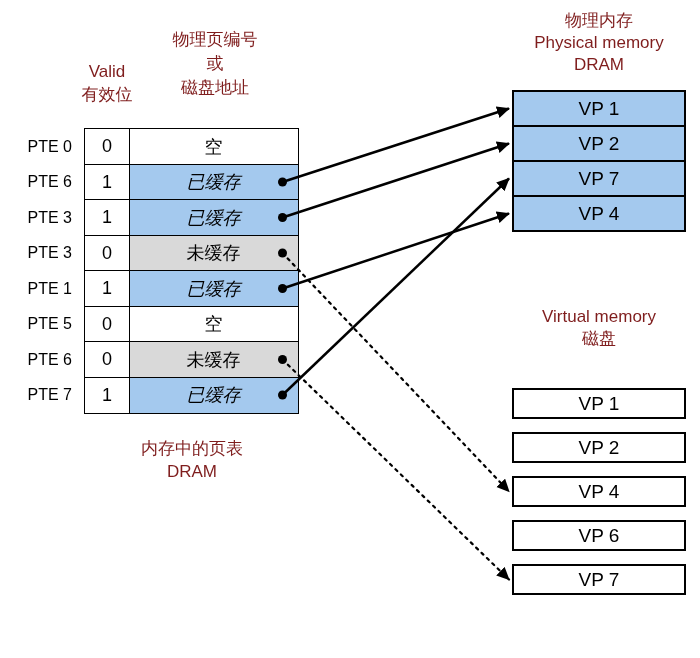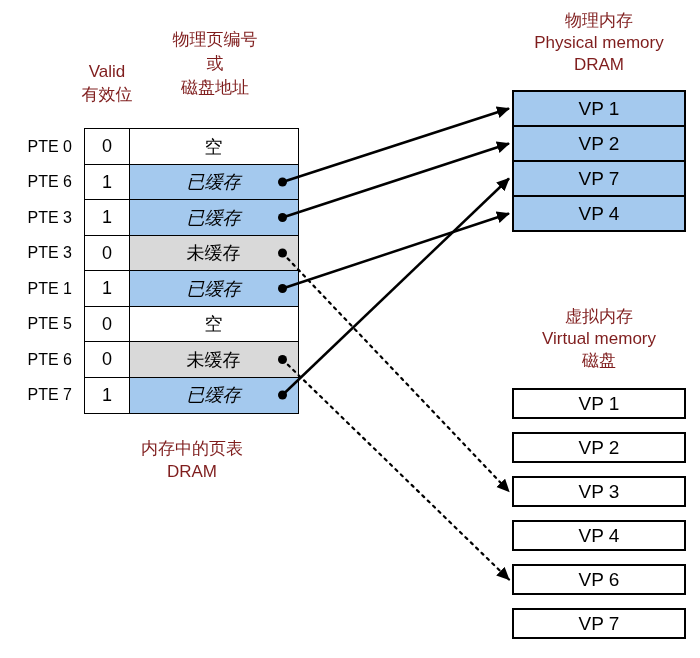--- a/index.html
+++ b/index.html
@@ -156,29 +156,27 @@
   </div>
 
   <div class="phys-rows">
       <div class="phys-row">VP 1</div>
       <div class="phys-row">VP 2</div>
       <div class="phys-row">VP 7</div>
       <div class="phys-row">VP 4</div>
     </div>
 
   <div class="mem-title virt-title">
-    <div>虚拟内存</div>
     <div>Virtual memory</div>
     <div>磁盘</div>
   </div>
 
   <div class="virt-rows">
       <div class="virt-row">VP 1</div>
       <div class="virt-row">VP 2</div>
-      <div class="virt-row">VP 3</div>
       <div class="virt-row">VP 4</div>
       <div class="virt-row">VP 6</div>
       <div class="virt-row">VP 7</div>
     </div>
 
   <svg id="arrows" viewBox="0 0 700 658" xmlns="http://www.w3.org/2000/svg">
     <defs>
       <marker id="arrowhead" markerUnits="userSpaceOnUse" markerWidth="16" markerHeight="14" refX="12" refY="6" orient="auto">
         <path d="M0,0 L13,6 L0,12 Z" fill="#000"></path>
       </marker>

